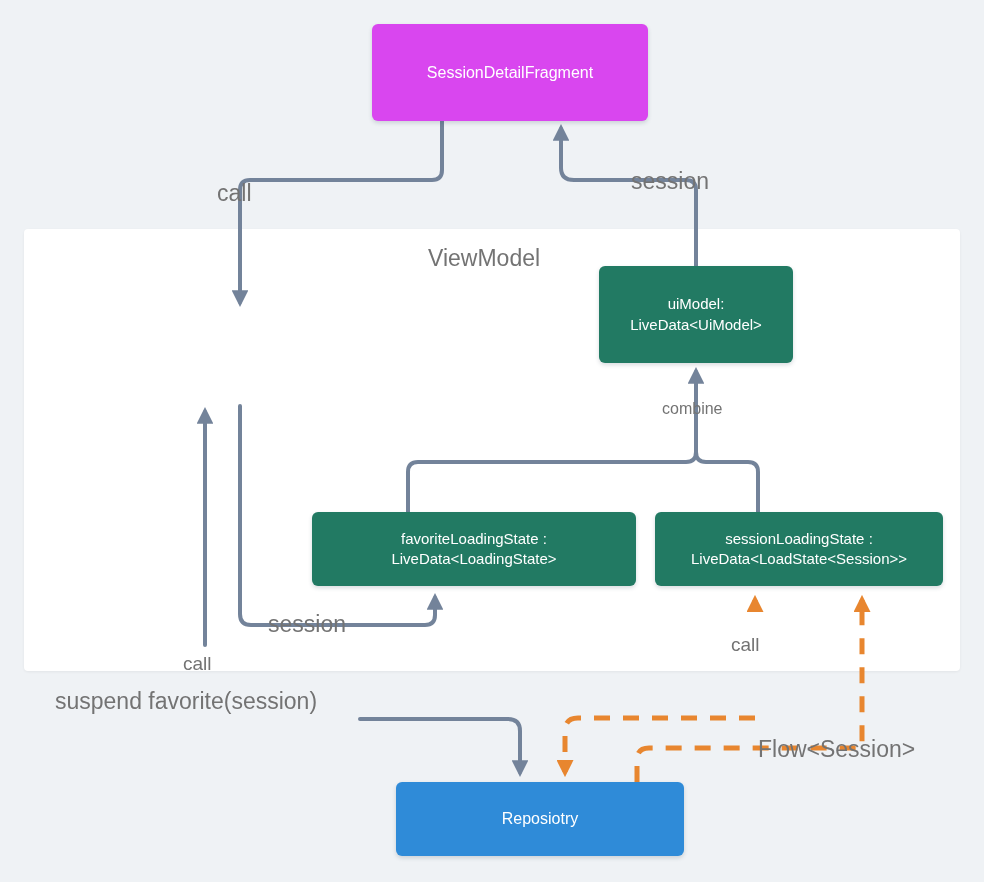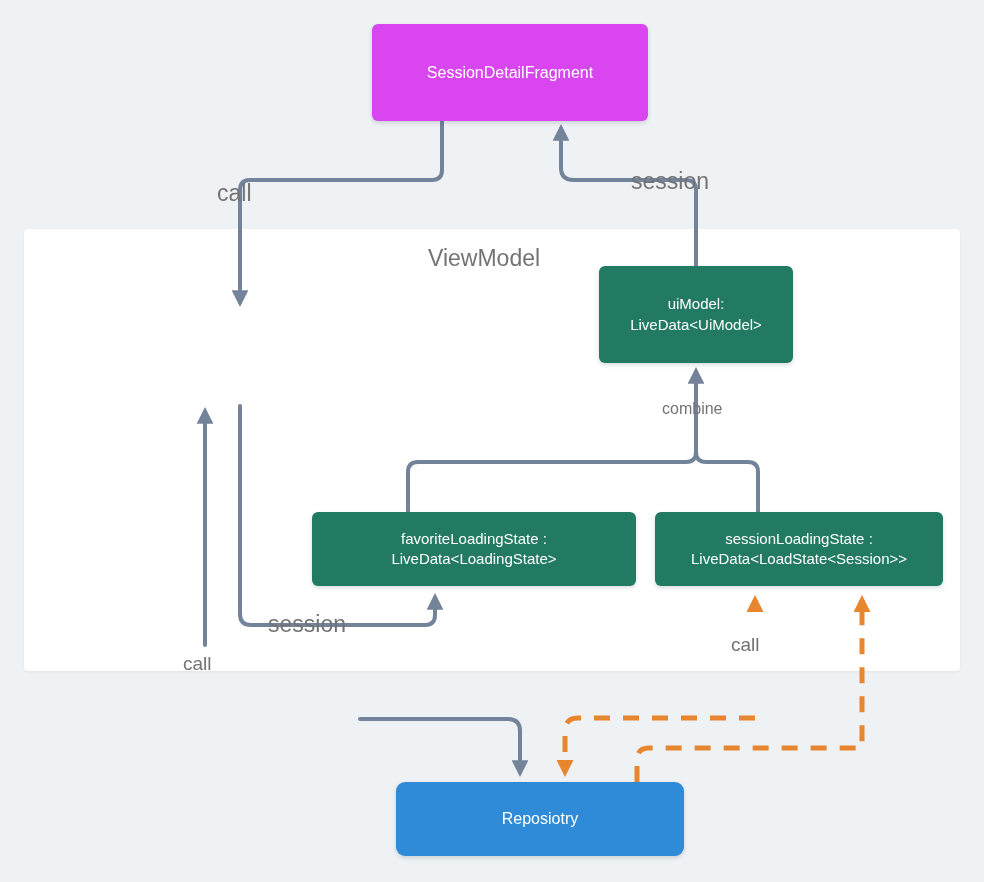--- a/index.html
+++ b/index.html
@@ -42,21 +42,21 @@
     justify-content: center;
     text-align: center;
     color: #ffffff;
     box-sizing: border-box;
     padding: 4px 8px;
     line-height: 1.35;
   }
   .node-fragment { background: #d946ef; font-size: 16px; }
   .node-func     { background: #1bae9e; font-size: 15px; }
   .node-live     { background: #227a63; font-size: 15px; }
-  .node-repo     { background: #2f8bd8; font-size: 16px; border-radius: 9px; }
+  .node-repo     { background: #2f8bd8; font-size: 16px; }
   .node-text { white-space: pre-line; }
 
   
   .edge-label {
     position: absolute;
     color: #737373;
     font-size: 21px;
     white-space: nowrap;
   }
   .edge-label.small { font-size: 16px; }
@@ -154,18 +154,20 @@
   <div class="edge-label big" style="left:217px; top:180px;">call</div>
 
   <div class="edge-label big" style="left:631px; top:168px;">session</div>
 
   <div class="edge-label small" style="left:662px; top:400px;">combine</div>
 
   <div class="edge-label big" style="left:268px; top:611px;">session</div>
 
   <div class="edge-label mid" style="left:183px; top:653px;">call</div>
 
+  <div class="edge-label big" style="left:55px; top:688px;">suspend favorite(session)</div>
 
   <div class="edge-label mid" style="left:731px; top:634px;">call</div>
 
 
+  <div class="edge-label big" style="left:758px; top:736px;">Flow&lt;Session&gt;</div>
 
 </div>
 
 </body></html>

